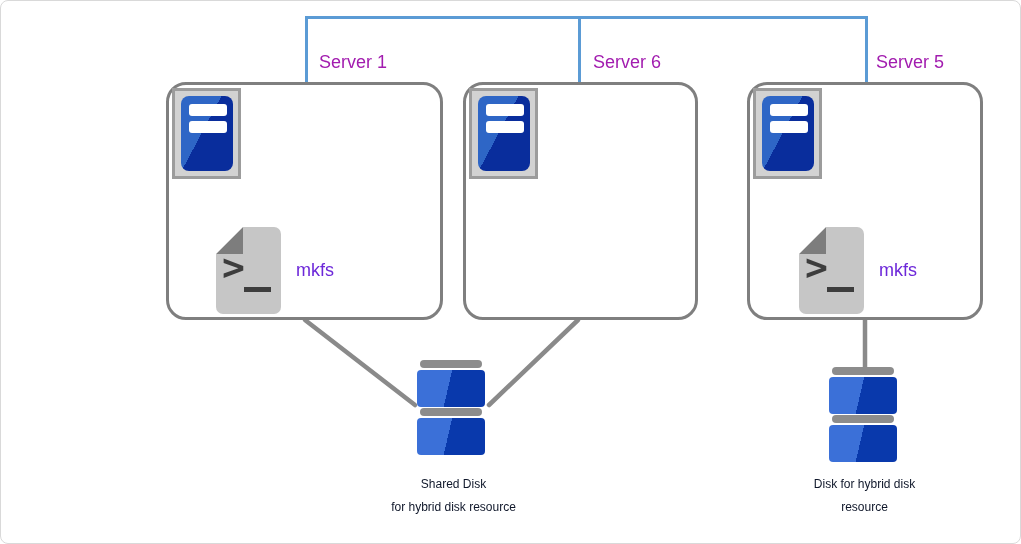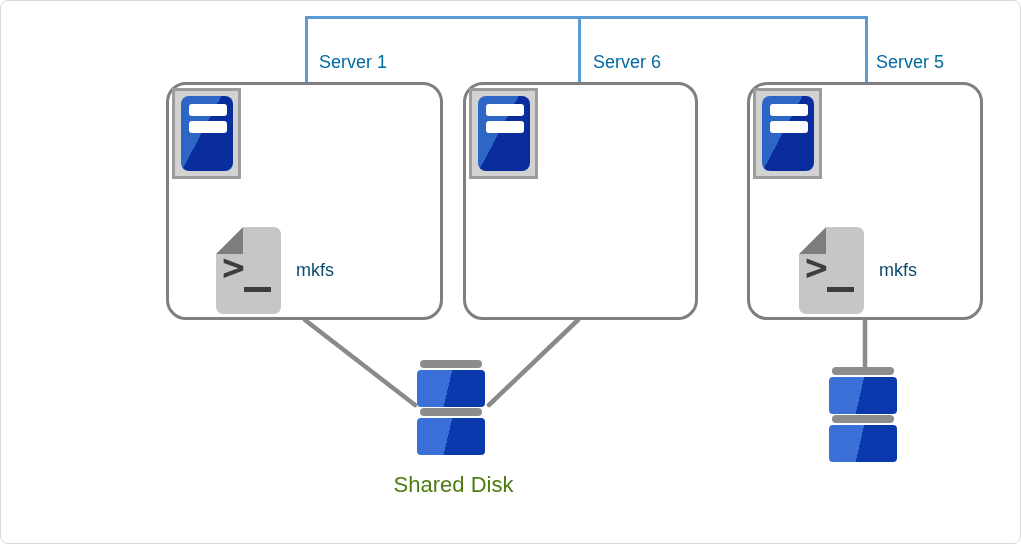--- a/index.html
+++ b/index.html
@@ -16,21 +16,21 @@
   .lines-svg{position:absolute;left:0;top:0;width:1021px;height:544px;pointer-events:none;}
   .server-box{
     position:absolute;top:81px;height:238px;
     box-sizing:border-box;
     background:#ffffff;
     border:3px solid #7f7f7f;
     border-radius:20px;
   }
   .server-label{
     position:absolute;top:51px;
-    font-size:18px;color:#0369a1;white-space:nowrap;
+    font-size:18px;color:#a21caf;white-space:nowrap;
   }
   
   .srv-icon{
     position:absolute;left:3px;top:3px;width:69px;height:91px;
     box-sizing:border-box;
     background:#d2d2d2;border:3px solid #9c9c9c;
   }
   .tower{
     position:absolute;left:6px;top:5px;width:52px;height:75px;
     border-radius:8px;
@@ -54,31 +54,31 @@
     clip-path:polygon(100% 0, 100% 100%, 0 100%);
   }
   .doc-prompt{
     position:absolute;left:6px;top:21px;
     font-family:"DejaVu Sans Mono", monospace;
     font-weight:bold;font-size:38px;line-height:1;color:#3d3d3d;
   }
   .doc-underscore{
     position:absolute;left:28px;top:60px;width:27px;height:5px;background:#3d3d3d;
   }
-  .mkfs-label{font-size:18px;color:#0c4a6e;}
+  .mkfs-label{font-size:18px;color:#6d28d9;}
   
   .disk{position:absolute;width:68px;}
   .disk .cap{width:62px;height:8px;margin:0 auto;border-radius:4px;background:#8c8c8c;}
   .disk .body{
     width:68px;height:37px;margin-top:2px;margin-bottom:1px;border-radius:4px;
     background:linear-gradient(103deg,#3b70d8 0%,#3b70d8 46%,#0939ac 46%,#0939ac 100%);
   }
   .caption{
     position:absolute;top:472px;
-    font-size:22px;line-height:23px;color:#4d7c0f;text-align:center;
+    font-size:12px;line-height:23px;color:#0f172a;text-align:center;
   }
 </style>
 </head>
 <body>
 
 <div class="canvas">
 
   <svg class="lines-svg">
     <path d="M 305.5 81 L 305.5 16.5 L 865.5 16.5 L 865.5 81" fill="none" stroke="#5b9bd5" stroke-width="3"></path>
     <path d="M 578.5 16.5 L 578.5 81" fill="none" stroke="#5b9bd5" stroke-width="3"></path>
@@ -143,15 +143,20 @@
 
   <div class="disk" style="left:828px;top:366px;">
     <div class="cap"></div>
     <div class="body"></div>
     <div class="cap"></div>
     <div class="body"></div>
   </div>
 
   <div class="caption" style="left:280px;width:345px;">
     <div>Shared Disk</div>
+    <div>for hybrid disk resource</div>
+  </div>
+  <div class="caption" style="left:751px;width:225px;">
+    <div>Disk for hybrid disk</div>
+    <div>resource</div>
   </div>
 
 </div>
 
 </body></html>

